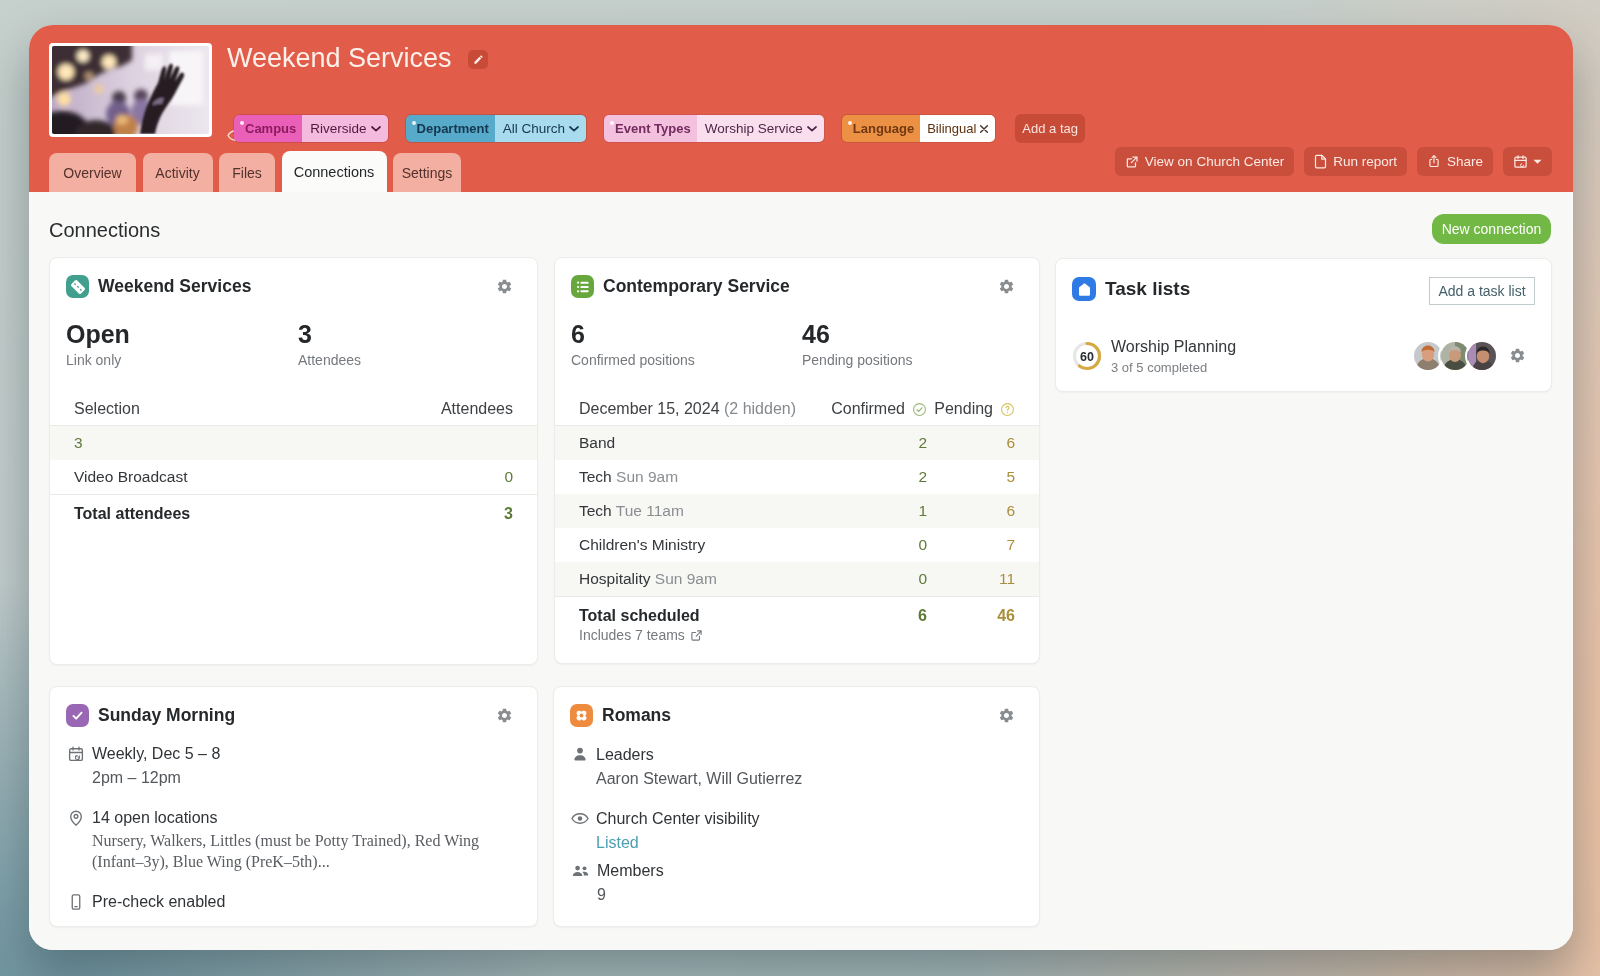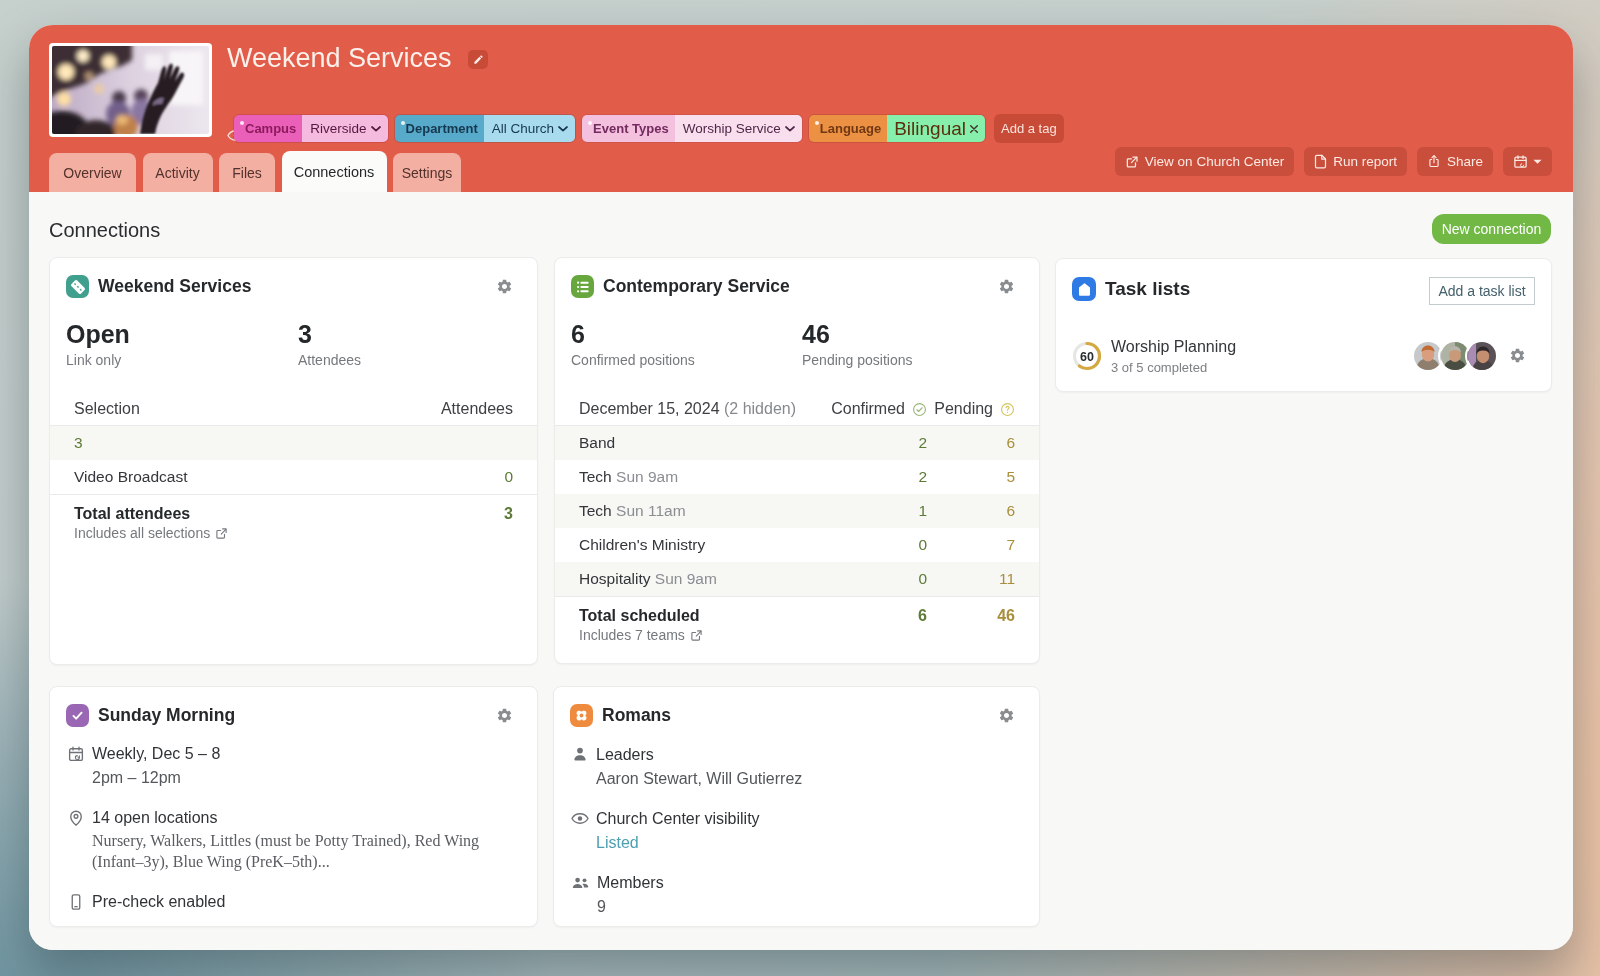--- a/index.html
+++ b/index.html
@@ -21,21 +21,21 @@
 }
 .header { position:absolute; left:0; top:0; width:100%; height:167px; background:#E15C49; }
 .photo {
   position:absolute; left:20px; top:18px; width:163px; height:94px;
   background:#fff; border-radius:4px; padding:3px;
 }
 .photo svg { display:block; width:157px; height:88px; border-radius:2px; }
 .h-title { position:absolute; left:198px; top:18px; font-size:27px; font-weight:500; color:#FCF0EB; letter-spacing:0px; }
 .h-edit { position:absolute; left:439px; top:25px; width:20px; height:19px; background:#C84B38; border-radius:5px; }
 .h-pub { position:absolute; left:198px; top:57px; font-size:16px; color:#F8E0D9; display:flex; align-items:center; gap:7px;margin-top:44px; }
-.tagrow { position:absolute; left:204px; top:83px; height:41px; display:flex; gap:5px; align-items:center; }
+.tagrow { position:absolute; left:204px; top:83px; height:41px; display:flex; gap:16px; align-items:center; }
 .tag { display:flex; height:29px; border-radius:6px; overflow:hidden; font-size:13px; font-weight:700; position:relative; }
 .tag .lbl { display:flex; align-items:center; padding:0 6px 0 11px; position:relative; }
 .tag .lbl .dot { position:absolute; left:6px; top:6px; width:4px; height:4px; border-radius:50%; background:rgba(255,255,255,0.85); }
 .tag .val { display:flex; align-items:center; gap:4px; padding:0 7px 0 8px; font-weight:400; font-size:13.5px; }
 .addtag { height:29px; background:#C84B38; color:#FAE3DC; border-radius:6px; font-size:13px; display:flex; align-items:center; padding:0 7px; margin-left:3px; }
 .hbtns { position:absolute; right:21px; top:122px; display:flex; gap:10px; }
 .hbtn { height:29px; background:#C94E3B; border-radius:6px; color:#FBE9E4; font-size:13.5px; display:flex; align-items:center; gap:6px; padding:0 10px; }
 .tabs { position:absolute; left:20px; bottom:0; display:flex; gap:6.5px; align-items:flex-end; }
 .tab { height:39px; background:#F2AFA2; border-radius:8px 8px 0 0; color:#53322D; font-size:14px; display:flex; align-items:center; justify-content:center; }
 .tab.active { height:41px; background:#FBFBFA; color:#25282A; font-size:14.5px; }
@@ -146,21 +146,21 @@
             </svg></div>
       </div>
       <div class="tag" style="border:1px solid rgba(120,40,90,0.15)">
         <div class="lbl" style="background:#F3C0DD;color:#732A5E"><span class="dot"></span>Event Types</div>
         <div class="val" style="background:#F9DEEE;color:#4E2747">Worship Service<svg width="10" height="6" viewBox="0 0 10 6">
               <path d="M1 1l4 3.6L9 1" stroke="#4E2747" stroke-width="1.7" fill="none" stroke-linecap="round" stroke-linejoin="round"></path>
             </svg></div>
       </div>
       <div class="tag" style="border:1px solid rgba(110,55,15,0.2)">
         <div class="lbl" style="background:#EC9144;color:#713813"><span class="dot"></span>Language</div>
-        <div class="val" style="background:#86efac;color:#5C300C;font-size:19px;gap:3px;padding:0 6px 0 7px">Bilingual<svg width="10" height="10" viewBox="0 0 12 12">
+        <div class="val" style="background:#ffffff;color:#5C300C;font-size:13px;gap:3px;padding:0 6px 0 7px">Bilingual<svg width="10" height="10" viewBox="0 0 12 12">
               <path d="M2 2l8 8M10 2l-8 8" stroke="#42342A" stroke-width="1.7" stroke-linecap="round"></path>
             </svg></div>
       </div>
       <div class="addtag">Add a tag</div>
     </div>
     <div class="hbtns">
       <div class="hbtn"><svg width="14" height="14" viewBox="0 0 24 24" fill="none" stroke="#FBE9E4" stroke-width="2.2" stroke-linecap="round" stroke-linejoin="round">
             <path d="M13.5 3.5h7v7"></path>
             <path d="M20 4L11 13"></path>
             <path d="M18 13.5V19a1.5 1.5 0 01-1.5 1.5h-11A1.5 1.5 0 014 19V8a1.5 1.5 0 011.5-1.5H11"></path>
@@ -231,25 +231,20 @@
           </div>
         <div class="trow">
             <div class="grow">Video Broadcast</div>
             <div class="gn">0</div>
           </div>
         <div class="totrow">
           <div class="l1">
               <div class="grow">Total attendees</div>
               <div class="gn" style="font-weight:700">3</div>
             </div>
-          <div class="l2">Includes all selections <svg width="13" height="13" viewBox="0 0 24 24" fill="none" stroke="#75797D" stroke-width="2.1" stroke-linecap="round" stroke-linejoin="round">
-                <path d="M14 3.5h6.5V10"></path>
-                <path d="M20 4.5l-8.5 8.5"></path>
-                <path d="M17.5 13.5V19a1.5 1.5 0 01-1.5 1.5H5A1.5 1.5 0 013.5 19V8A1.5 1.5 0 015 6.5h5.5"></path>
-              </svg></div>
         </div>
       </div>
     </div>
     <div class="card" id="card2">
       <div class="chead">
         <div class="cicon" style="background:#67A73E">
             <svg width="14" height="14" viewBox="0 0 24 24">
               <g fill="#fff">
                 <circle cx="3.6" cy="4.6" r="1.9"></circle>
                 <circle cx="3.6" cy="12" r="1.9"></circle>
@@ -292,21 +287,21 @@
             <div class="grow">Band</div>
             <div class="w1 gn">2</div>
             <div class="w2 gd">6</div>
           </div>
         <div class="trow">
             <div class="grow">Tech <span class="sub">Sun 9am</span></div>
             <div class="w1 gn">2</div>
             <div class="w2 gd">5</div>
           </div>
         <div class="trow alt">
-            <div class="grow">Tech <span class="sub">Sun 11am</span></div>
+            <div class="grow">Tech <span class="sub">Tue 11am</span></div>
             <div class="w1 gn">1</div>
             <div class="w2 gd">6</div>
           </div>
         <div class="trow">
             <div class="grow">Children's Ministry</div>
             <div class="w1 gn">0</div>
             <div class="w2 gd">7</div>
           </div>
         <div class="trow alt">
             <div class="grow">Hospitality <span class="sub">Sun 9am</span></div>
@@ -451,21 +446,21 @@
           </svg>
         <div class="txt">Leaders<br><span class="sec">Aaron Stewart, Will Gutierrez</span></div>
       </div>
       <div class="irow" style="top:120px">
         <svg width="18" height="13" viewBox="0 0 22 14" style="margin-top:5px">
             <path d="M11 1.2C6.6 1.2 3 3.8 1.2 7c1.8 3.2 5.4 5.8 9.8 5.8s8-2.6 9.8-5.8C19 3.8 15.4 1.2 11 1.2z" fill="none" stroke="#6E7276" stroke-width="1.7"></path>
             <circle cx="11" cy="7" r="2.7" fill="#6E7276"></circle>
           </svg>
         <div class="txt">Church Center visibility<br><span class="listed">Listed</span></div>
       </div>
-      <div class="irow" style="top:184px">
+      <div class="irow" style="top:172px">
         <svg width="19" height="16" viewBox="0 0 26 20" fill="#6E7276" style="margin-top:4px">
             <circle cx="9" cy="6" r="3.2"></circle>
             <path d="M2.5 16c.3-3.2 3.2-4.8 6.5-4.8s6.2 1.6 6.5 4.8c0 .4-.3.8-.8.8H3.3c-.5 0-.8-.4-.8-.8z"></path>
             <circle cx="18.5" cy="6.4" r="2.7"></circle>
             <path d="M17.5 11.1c3-.3 5.8 1.3 6.1 4.1 0 .4-.3.8-.8.8h-5.2c.2-2-.8-3.8-2.3-4.6.7-.2 1.5-.3 2.2-.3z"></path>
           </svg>
         <div class="txt">Members<br><span class="sec">9</span></div>
       </div>
     </div>
   </div>

